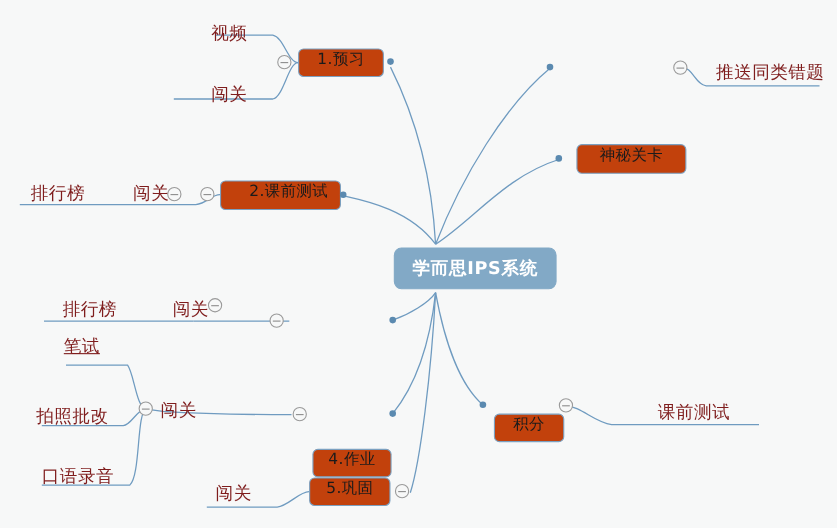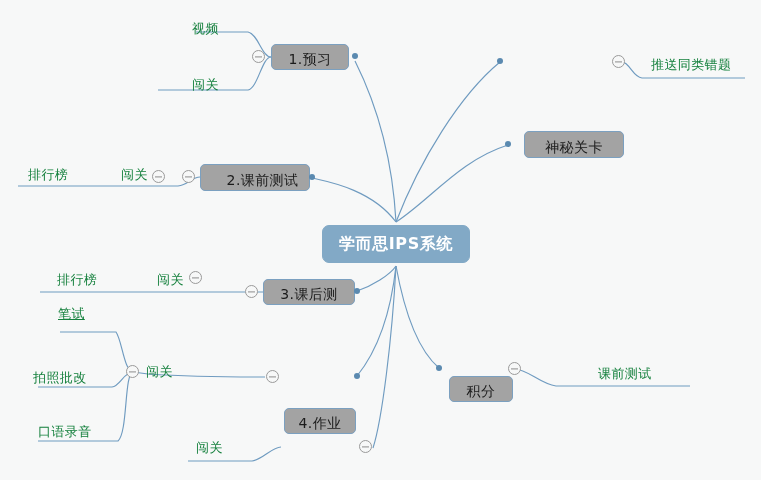--- a/index.html
+++ b/index.html
@@ -19,50 +19,51 @@
     position: absolute;
     left: 0;
     top: 0;
     width: 761px;
     height: 480px;
     pointer-events: none;
   }
   .node-box {
     position: absolute;
     box-sizing: border-box;
-    background: #a3a3a3;
+    background: #c2410c;
     border: 1.4px solid #7ba0c0;
     border-radius: 5px;
     display: flex;
-    align-items: flex-end;
+    align-items: flex-start;
     justify-content: center;
     color: #1b1b1b;
     font-size: 14px;
     letter-spacing: 0.4px;
     white-space: nowrap;
   }
   .node-root {
     position: absolute;
     box-sizing: border-box;
     background: #82a9c6;
     border: 1px solid #82a9c6;
     border-radius: 7px;
     display: flex;
     align-items: center;
     justify-content: center;
     color: #ffffff;
     font-size: 16px;
     font-weight: bold;
     letter-spacing: 0.6px;
     white-space: nowrap;
+    margin-left: 36px;
   }
   .leaf-label {
     position: absolute;
-    color: #15803d;
-    font-size: 13px;
+    color: #7f1d1d;
+    font-size: 16px;
     letter-spacing: 0.4px;
     white-space: nowrap;
   }
   .collapse-toggle {
     position: absolute;
     width: 13px;
     height: 13px;
     box-sizing: border-box;
     border: 1.2px solid #9a9a9a;
     border-radius: 50%;
@@ -129,25 +130,25 @@
   <div class="node-root" style="left:322px; top:225px; width:148px; height:38px;">
     <span>学而思IPS系统</span>
   </div>
 
   <div class="node-box" style="left:271px; top:44px; width:78px; height:26px;">
     <span>1.预习</span>
   </div>
   <div class="node-box" style="left:200px; top:164px; width:110px; height:27px;padding-left:15px;">
     <span>2.课前测试</span>
   </div>
-  <div class="node-box" style="left:263px; top:279px; width:92px; height:26px;">
-    <span>3.课后测</span>
-  </div>
   <div class="node-box" style="left:284px; top:364px; width:72px; height:26px;margin-top:44px;">
     <span>4.作业</span>
+  </div>
+  <div class="node-box" style="left:281px; top:434px; width:74px; height:26px;">
+    <span>5.巩固</span>
   </div>
   <div class="node-box" style="left:524px; top:131px; width:100px; height:27px;">
     <span>神秘关卡</span>
   </div>
   <div class="node-box" style="left:449px; top:356px; width:64px; height:26px;margin-top:20px;">
     <span>积分</span>
   </div>
 
   <div class="leaf-label" style="left:192px; top:20px;">
     <span>视频</span>

